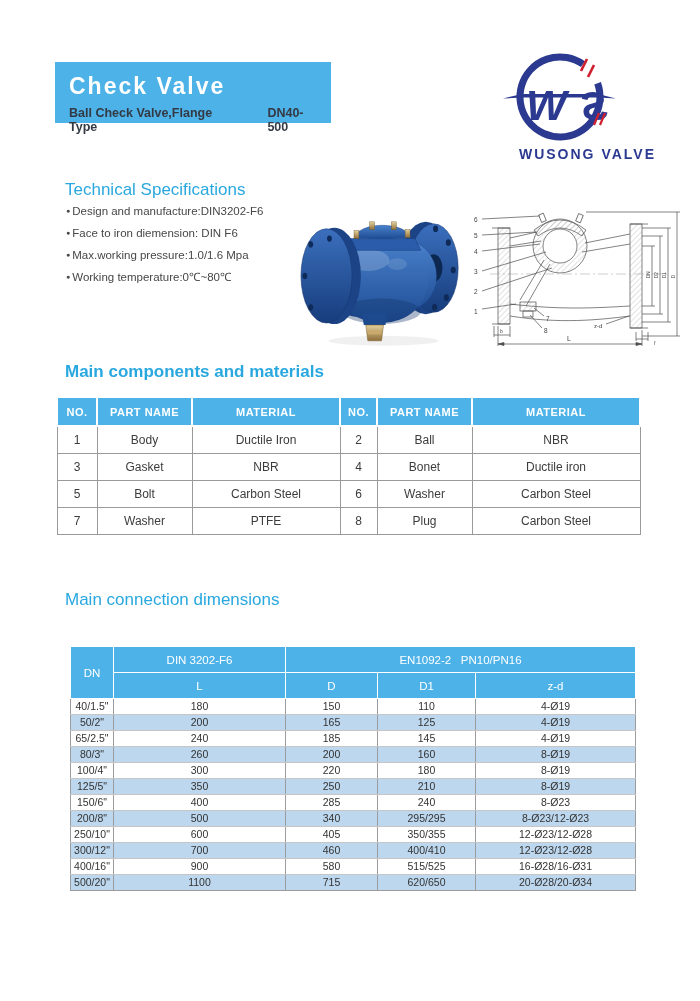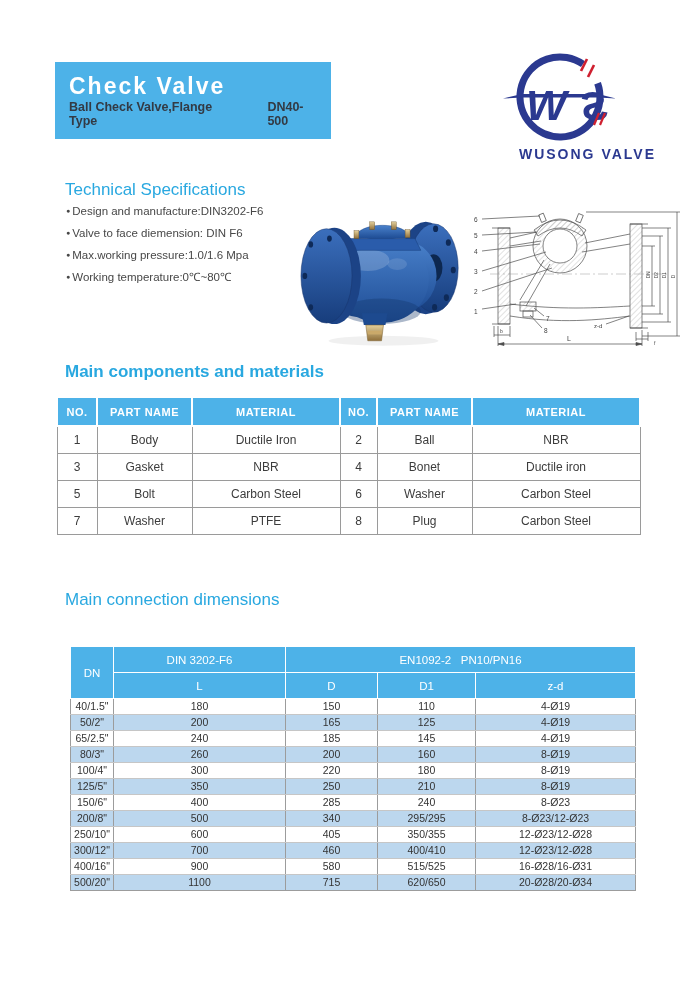--- a/index.html
+++ b/index.html
@@ -4,23 +4,23 @@
 <style>
   :root{
     --header-blue:#4db2e8; --heading-cyan:#29a8e0; --row-stripe:#bcd7ee;
     --logo-navy:#2b3990; --logo-red:#cf2030;
   }
   *{margin:0;padding:0;box-sizing:border-box}
   body{background:#fff;font-family:"Liberation Sans",sans-serif;}
   .page{position:relative;width:700px;height:1001px;background:#fff;overflow:hidden;}
 
   
-  .banner{position:absolute;left:55px;top:62px;width:276px;height:77px;background:var(--header-blue);padding:11px 12px 0 14px;}
+  .banner{position:absolute;left:55px;top:62px;width:276px;height:61px;background:var(--header-blue);padding:11px 12px 0 14px;}
   .banner-title{color:#fff;font-size:23px;font-weight:bold;letter-spacing:2px;}
-  .banner-sub{display:flex;gap:40px;font-size:12.5px;font-weight:bold;color:#333a44;}
+  .banner-sub{display:flex;gap:40px;margin-top:6px;font-size:12.5px;font-weight:bold;color:#333a44;}
 
   
   .logo-wrap{position:absolute;left:498px;top:40px;width:158px;}
   .logo-company{margin-top:-4px;text-align:right;color:var(--logo-navy);font-weight:bold;font-size:14px;letter-spacing:2px;}
 
   
   .sec-title{position:absolute;color:var(--heading-cyan);font-size:17px;font-weight:400;}
 
   
   .spec-list{position:absolute;left:66px;top:200px;list-style:none;width:250px;}
@@ -74,21 +74,21 @@
 
       <line x1="96" y1="85" x2="101" y2="73" stroke="#cf2030" stroke-width="2.2"></line>
       <line x1="102" y1="85" x2="107" y2="73" stroke="#cf2030" stroke-width="2.2"></line>
     </svg>
     <div class="logo-company">WUSONG VALVE</div>
   </div>
 
   <h2 class="sec-title" style="left:65px;top:180px;">Technical Specifications</h2>
   <ul class="spec-list">
       <li>Design and manufacture:DIN3202-F6</li>
-      <li>Valve to face diemension: DIN F6</li>
+      <li>Face to iron diemension: DIN F6</li>
       <li>Max.working pressure:1.0/1.6 Mpa</li>
       <li>Working temperature:0℃~80℃</li>
     </ul>
 
   <svg class="valve-photo" width="172" height="158" viewBox="0 0 175 158">
     <defs>
       <linearGradient id="gBody" x1="0" y1="0" x2="0" y2="1">
         <stop offset="0" stop-color="#4a82cc"></stop>
           <stop offset="1" stop-color="#1e4c94"></stop>
       </linearGradient>

